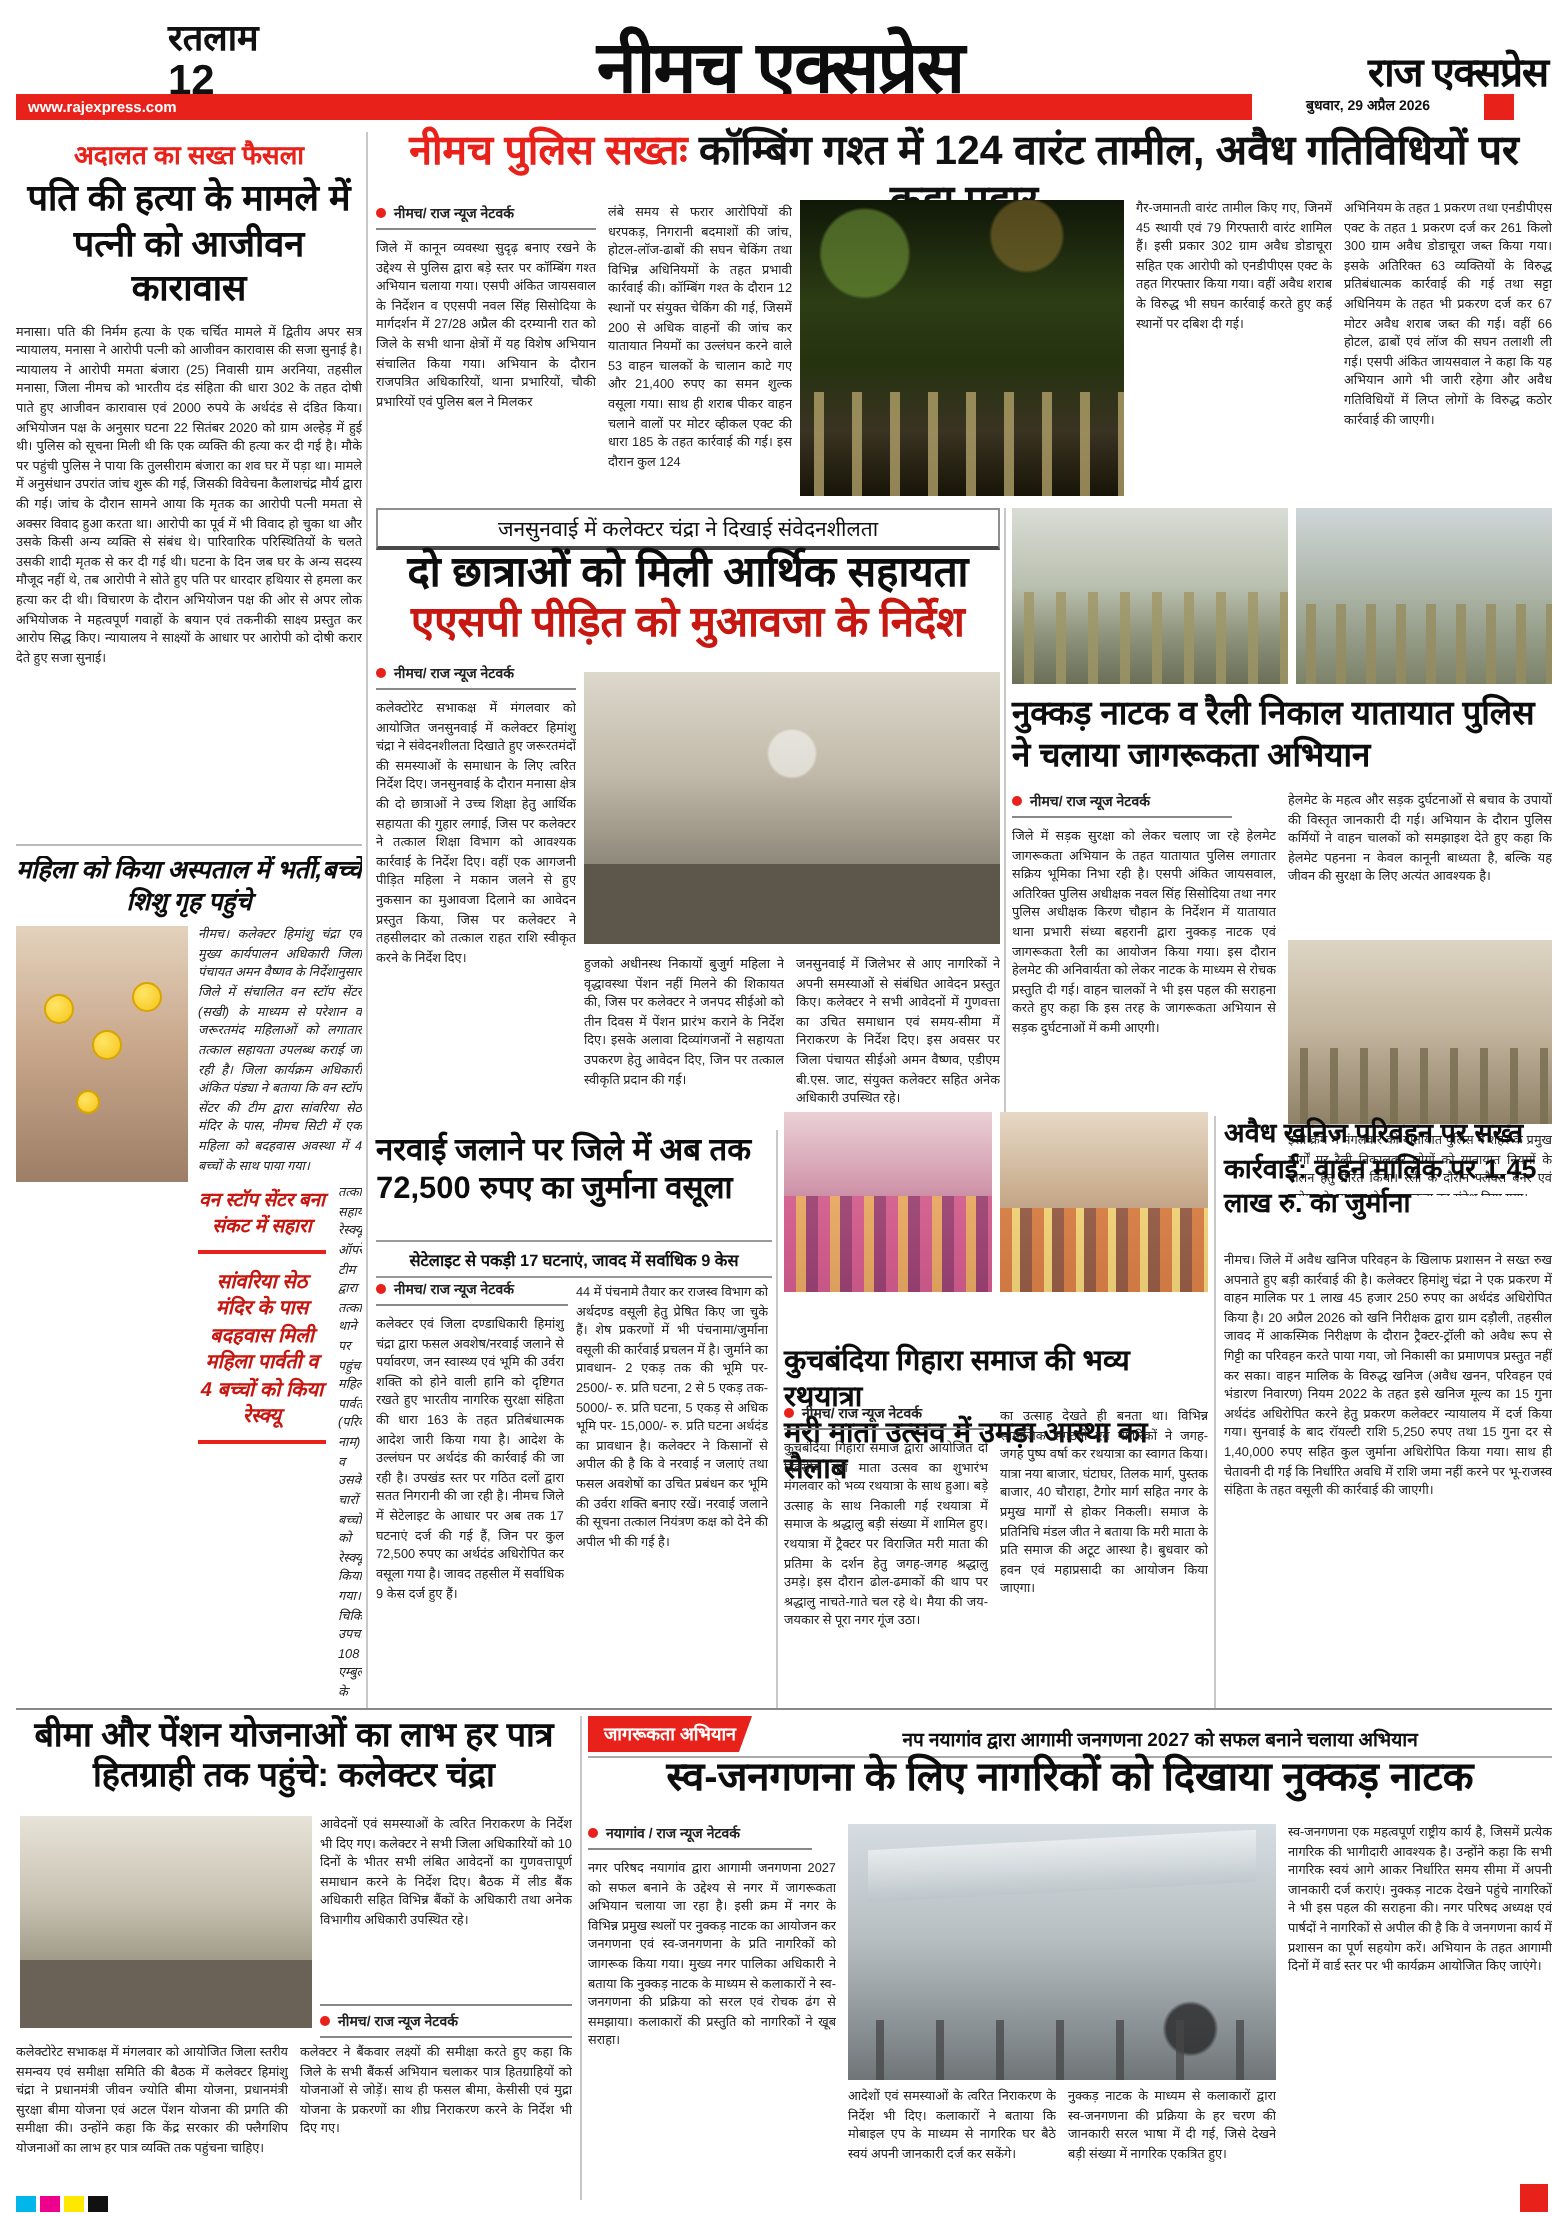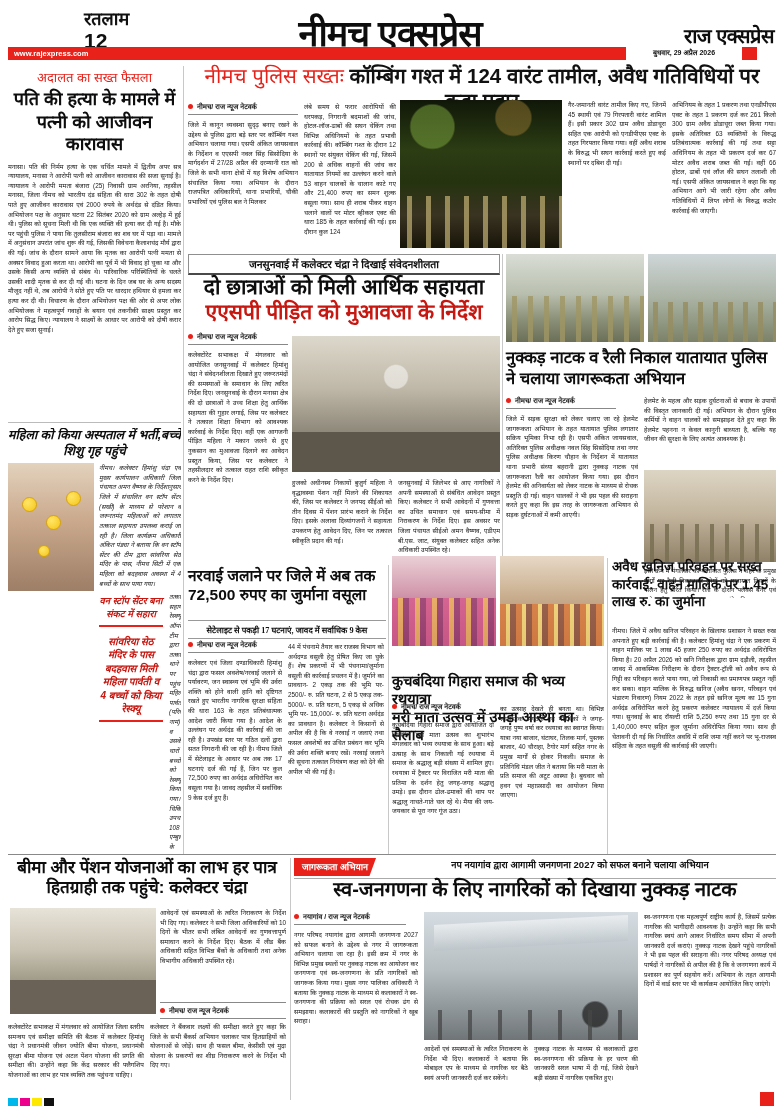--- a/index.html
+++ b/index.html
@@ -11,21 +11,21 @@
   }
   .abs { position:absolute; }
   .body-txt { font-size:6.4px; line-height:1.5; text-align:justify; color:#222; overflow:hidden; }
   .byline { font-size:7px; font-weight:bold; color:#222; display:flex; align-items:center; gap:4px;
             border-bottom:1px solid #888; padding-bottom:3px; }
   .byline .dot { width:5px; height:5px; border-radius:50%; background:#e8221a; flex:0 0 auto; }
   .vrule { width:1px; background:#c8c8c8; position:absolute; }
   .hrule { height:1px; background:#9a9a9a; position:absolute; }
   .photo { position:absolute; overflow:hidden; }
   .headline { font-weight:bold; color:#0d0d0d; }
-  .kicker-red { color:#e8221a; font-weight:normal; }
+  .kicker-red { color:#e8221a; font-weight:bold; }
   .center { text-align:center; }
   .redbar { background:#e8221a; }
   .subhead-red { color:#c61710; font-weight:bold; text-align:center; font-size:9.5px; line-height:1.35;
                  border-bottom:2px solid #e8221a; padding:3px 0 4px; margin-bottom:5px; }
   .lead-photo-emoji { position:absolute; width:15px; height:15px; border-radius:50%;
                       background:radial-gradient(circle at 35% 35%, #ffe566, #f5c518); border:1px solid #d9a400; }
   .kbox { border:1px solid #8f8f8f; border-bottom:2px solid #4a4a4a; }
 </style>
 </head>
 <body>
@@ -91,21 +91,21 @@
           linear-gradient(180deg,#101708 0%,#2c3d14 34%,#25330f 55%,#3a3322 78%,#171408 100%);">
     <div style="position:absolute; bottom:0; left:0; right:0; height:52px;
          background:repeating-linear-gradient(90deg, transparent 0 7px, rgba(185,168,110,.75) 7px 12px, transparent 12px 19px);"></div>
   </div>
 
   <div class="abs body-txt" style="left:568px; top:100px; width:98px; height:148px;">गैर-जमानती वारंट तामील किए गए, जिनमें 45 स्थायी एवं 79 गिरफ्तारी वारंट शामिल हैं। इसी प्रकार 302 ग्राम अवैध डोडाचूरा सहित एक आरोपी को एनडीपीएस एक्ट के तहत गिरफ्तार किया गया। वहीं अवैध शराब के विरुद्ध भी सघन कार्रवाई करते हुए कई स्थानों पर दबिश दी गई।</div>
   <div class="abs body-txt" style="left:672px; top:100px; width:104px; height:148px;">अभिनियम के तहत 1 प्रकरण तथा एनडीपीएस एक्ट के तहत 1 प्रकरण दर्ज कर 261 किलो 300 ग्राम अवैध डोडाचूरा जब्त किया गया। इसके अतिरिक्त 63 व्यक्तियों के विरुद्ध प्रतिबंधात्मक कार्रवाई की गई तथा सट्टा अधिनियम के तहत भी प्रकरण दर्ज कर 67 मोटर अवैध शराब जब्त की गई। वहीं 66 होटल, ढाबों एवं लॉज की सघन तलाशी ली गई। एसपी अंकित जायसवाल ने कहा कि यह अभियान आगे भी जारी रहेगा और अवैध गतिविधियों में लिप्त लोगों के विरुद्ध कठोर कार्रवाई की जाएगी।</div>
 
   <div class="vrule" style="left:502px; top:254px; height:344px;"></div>
 
-  <div class="abs kbox center" style="left:188px; top:254px; width:312px; font-size:10.5px; font-weight:bold; padding:2px 0;">जनसुनवाई में कलेक्टर चंद्रा ने दिखाई संवेदनशीलता</div>
+  <div class="abs kbox center" style="left:188px; top:254px; width:312px; font-size:10.5px; font-weight:normal; padding:2px 0;">जनसुनवाई में कलेक्टर चंद्रा ने दिखाई संवेदनशीलता</div>
   <div class="abs headline center" style="left:188px; top:274px; width:312px; font-size:21px; line-height:1.2;">
     <div>दो छात्राओं को मिली आर्थिक सहायता</div>
     <div style="color:#c61710;">एएसपी पीड़ित को मुआवजा के निर्देश</div>
   </div>
   <div class="abs byline" style="left:188px; top:332px; width:100px;">
     <span class="dot"></span>
     <span>नीमच/ राज न्यूज नेटवर्क</span>
   </div>
   <div class="abs body-txt" style="left:188px; top:350px; width:100px; height:244px;">कलेक्टोरेट सभाकक्ष में मंगलवार को आयोजित जनसुनवाई में कलेक्टर हिमांशु चंद्रा ने संवेदनशीलता दिखाते हुए जरूरतमंदों की समस्याओं के समाधान के लिए त्वरित निर्देश दिए। जनसुनवाई के दौरान मनासा क्षेत्र की दो छात्राओं ने उच्च शिक्षा हेतु आर्थिक सहायता की गुहार लगाई, जिस पर कलेक्टर ने तत्काल शिक्षा विभाग को आवश्यक कार्रवाई के निर्देश दिए। वहीं एक आगजनी पीड़ित महिला ने मकान जलने से हुए नुकसान का मुआवजा दिलाने का आवेदन प्रस्तुत किया, जिस पर कलेक्टर ने तहसीलदार को तत्काल राहत राशि स्वीकृत करने के निर्देश दिए।</div>
   <div class="photo" style="left:292px; top:336px; width:208px; height:136px;
@@ -142,21 +142,21 @@
     <div style="position:absolute; bottom:0; left:0; right:0; height:38px;
          background:repeating-linear-gradient(90deg, transparent 0 6px, rgba(120,110,80,.85) 6px 10px, transparent 10px 15px);"></div>
   </div>
   <div class="abs body-txt" style="left:644px; top:566px; width:132px; height:32px;">इसी क्रम में मंगलवार को यातायात पुलिस ने शहर के प्रमुख मार्गों पर रैली निकालकर लोगों को यातायात नियमों के पालन हेतु प्रेरित किया। रैली के दौरान फ्लैक्स बैनर एवं स्लोगन के माध्यम से जागरूकता का संदेश दिया गया।</div>
 
   <div class="vrule" style="left:388px; top:565px; height:290px;"></div>
   <div class="vrule" style="left:607px; top:558px; height:296px;"></div>
 
   <div class="abs headline" style="left:188px; top:566px; width:198px; font-size:15.5px; line-height:1.25;">नरवाई जलाने पर जिले में अब तक 72,500 रुपए का जुर्माना वसूला</div>
   <div class="abs" style="left:188px; top:620px; width:198px; font-size:8.2px; font-weight:bold;
-       border-top:1px solid #999; border-bottom:1px solid #999; padding:3px 0; text-align:center;font-family:Liberation Serif, serif;">सेटेलाइट से पकड़ी 17 घटनाएं, जावद में सर्वाधिक 9 केस</div>
+       border-top:1px solid #999; border-bottom:1px solid #999; padding:3px 0; text-align:center;">सेटेलाइट से पकड़ी 17 घटनाएं, जावद में सर्वाधिक 9 केस</div>
   <div class="abs byline" style="left:188px; top:640px; width:96px;">
     <span class="dot"></span>
     <span>नीमच/ राज न्यूज नेटवर्क</span>
   </div>
   <div class="abs body-txt" style="left:188px; top:658px; width:94px; height:194px;">कलेक्टर एवं जिला दण्डाधिकारी हिमांशु चंद्रा द्वारा फसल अवशेष/नरवाई जलाने से पर्यावरण, जन स्वास्थ्य एवं भूमि की उर्वरा शक्ति को होने वाली हानि को दृष्टिगत रखते हुए भारतीय नागरिक सुरक्षा संहिता की धारा 163 के तहत प्रतिबंधात्मक आदेश जारी किया गया है। आदेश के उल्लंघन पर अर्थदंड की कार्रवाई की जा रही है। उपखंड स्तर पर गठित दलों द्वारा सतत निगरानी की जा रही है। नीमच जिले में सेटेलाइट के आधार पर अब तक 17 घटनाएं दर्ज की गई हैं, जिन पर कुल 72,500 रुपए का अर्थदंड अधिरोपित कर वसूला गया है। जावद तहसील में सर्वाधिक 9 केस दर्ज हुए हैं।</div>
   <div class="abs body-txt" style="left:288px; top:642px; width:96px; height:210px;">44 में पंचनामे तैयार कर राजस्व विभाग को अर्थदण्ड वसूली हेतु प्रेषित किए जा चुके हैं। शेष प्रकरणों में भी पंचनामा/जुर्माना वसूली की कार्रवाई प्रचलन में है। जुर्माने का प्रावधान- 2 एकड़ तक की भूमि पर- 2500/- रु. प्रति घटना, 2 से 5 एकड़ तक- 5000/- रु. प्रति घटना, 5 एकड़ से अधिक भूमि पर- 15,000/- रु. प्रति घटना अर्थदंड का प्रावधान है। कलेक्टर ने किसानों से अपील की है कि वे नरवाई न जलाएं तथा फसल अवशेषों का उचित प्रबंधन कर भूमि की उर्वरा शक्ति बनाए रखें। नरवाई जलाने की सूचना तत्काल नियंत्रण कक्ष को देने की अपील भी की गई है।</div>
 
   <div class="photo" style="left:392px; top:556px; width:104px; height:90px;
         background:linear-gradient(180deg,#ead0d6 0%,#d39aae 40%,#aa6584 75%,#81496b 100%);">
     <div style="position:absolute; bottom:0; left:0; right:0; height:48px;
@@ -192,21 +192,21 @@
   <div class="abs" style="left:160px; top:908px; width:126px;">
     <div class="body-txt" style="height:90px;">आवेदनों एवं समस्याओं के त्वरित निराकरण के निर्देश भी दिए गए। कलेक्टर ने सभी जिला अधिकारियों को 10 दिनों के भीतर सभी लंबित आवेदनों का गुणवत्तापूर्ण समाधान करने के निर्देश दिए। बैठक में लीड बैंक अधिकारी सहित विभिन्न बैंकों के अधिकारी तथा अनेक विभागीय अधिकारी उपस्थित रहे।</div>
     <div class="byline" style="margin-top:4px; border-top:1px solid #888; padding-top:3px;">
       <span class="dot"></span>
       <span>नीमच/ राज न्यूज नेटवर्क</span>
     </div>
   </div>
   <div class="abs body-txt" style="left:8px; top:1022px; width:136px; height:76px;">कलेक्टोरेट सभाकक्ष में मंगलवार को आयोजित जिला स्तरीय समन्वय एवं समीक्षा समिति की बैठक में कलेक्टर हिमांशु चंद्रा ने प्रधानमंत्री जीवन ज्योति बीमा योजना, प्रधानमंत्री सुरक्षा बीमा योजना एवं अटल पेंशन योजना की प्रगति की समीक्षा की। उन्होंने कहा कि केंद्र सरकार की फ्लैगशिप योजनाओं का लाभ हर पात्र व्यक्ति तक पहुंचना चाहिए।</div>
   <div class="abs body-txt" style="left:150px; top:1022px; width:136px; height:76px;">कलेक्टर ने बैंकवार लक्ष्यों की समीक्षा करते हुए कहा कि जिले के सभी बैंकर्स अभियान चलाकर पात्र हितग्राहियों को योजनाओं से जोड़ें। साथ ही फसल बीमा, केसीसी एवं मुद्रा योजना के प्रकरणों का शीघ्र निराकरण करने के निर्देश भी दिए गए।</div>
 
-  <div class="abs" style="left:294px; top:858px; width:482px; display:flex; align-items:flex-start; gap:8px; border-bottom:1px solid #aaa; padding-bottom:2px;">
+  <div class="abs" style="left:294px; top:858px; width:482px; display:flex; align-items:flex-end; gap:8px; border-bottom:1px solid #aaa; padding-bottom:2px;">
     <span style="background:#e8221a; color:#fff; font-size:9px; font-weight:bold; padding:2px 8px 3px;
                  clip-path:polygon(0 0, 100% 0, 92% 100%, 0 100%);">जागरूकता अभियान</span>
     <span style="font-size:9.5px; font-weight:bold; flex:1; text-align:center;">नप नयागांव द्वारा आगामी जनगणना 2027 को सफल बनाने चलाया अभियान</span>
   </div>
   <div class="abs headline center" style="left:294px; top:878px; width:482px; font-size:20px; line-height:1.15;">स्व-जनगणना के लिए नागरिकों को दिखाया नुक्कड़ नाटक</div>
 
   <div class="abs byline" style="left:294px; top:912px; width:112px;">
     <span class="dot"></span>
     <span>नयागांव / राज न्यूज नेटवर्क</span>
   </div>

